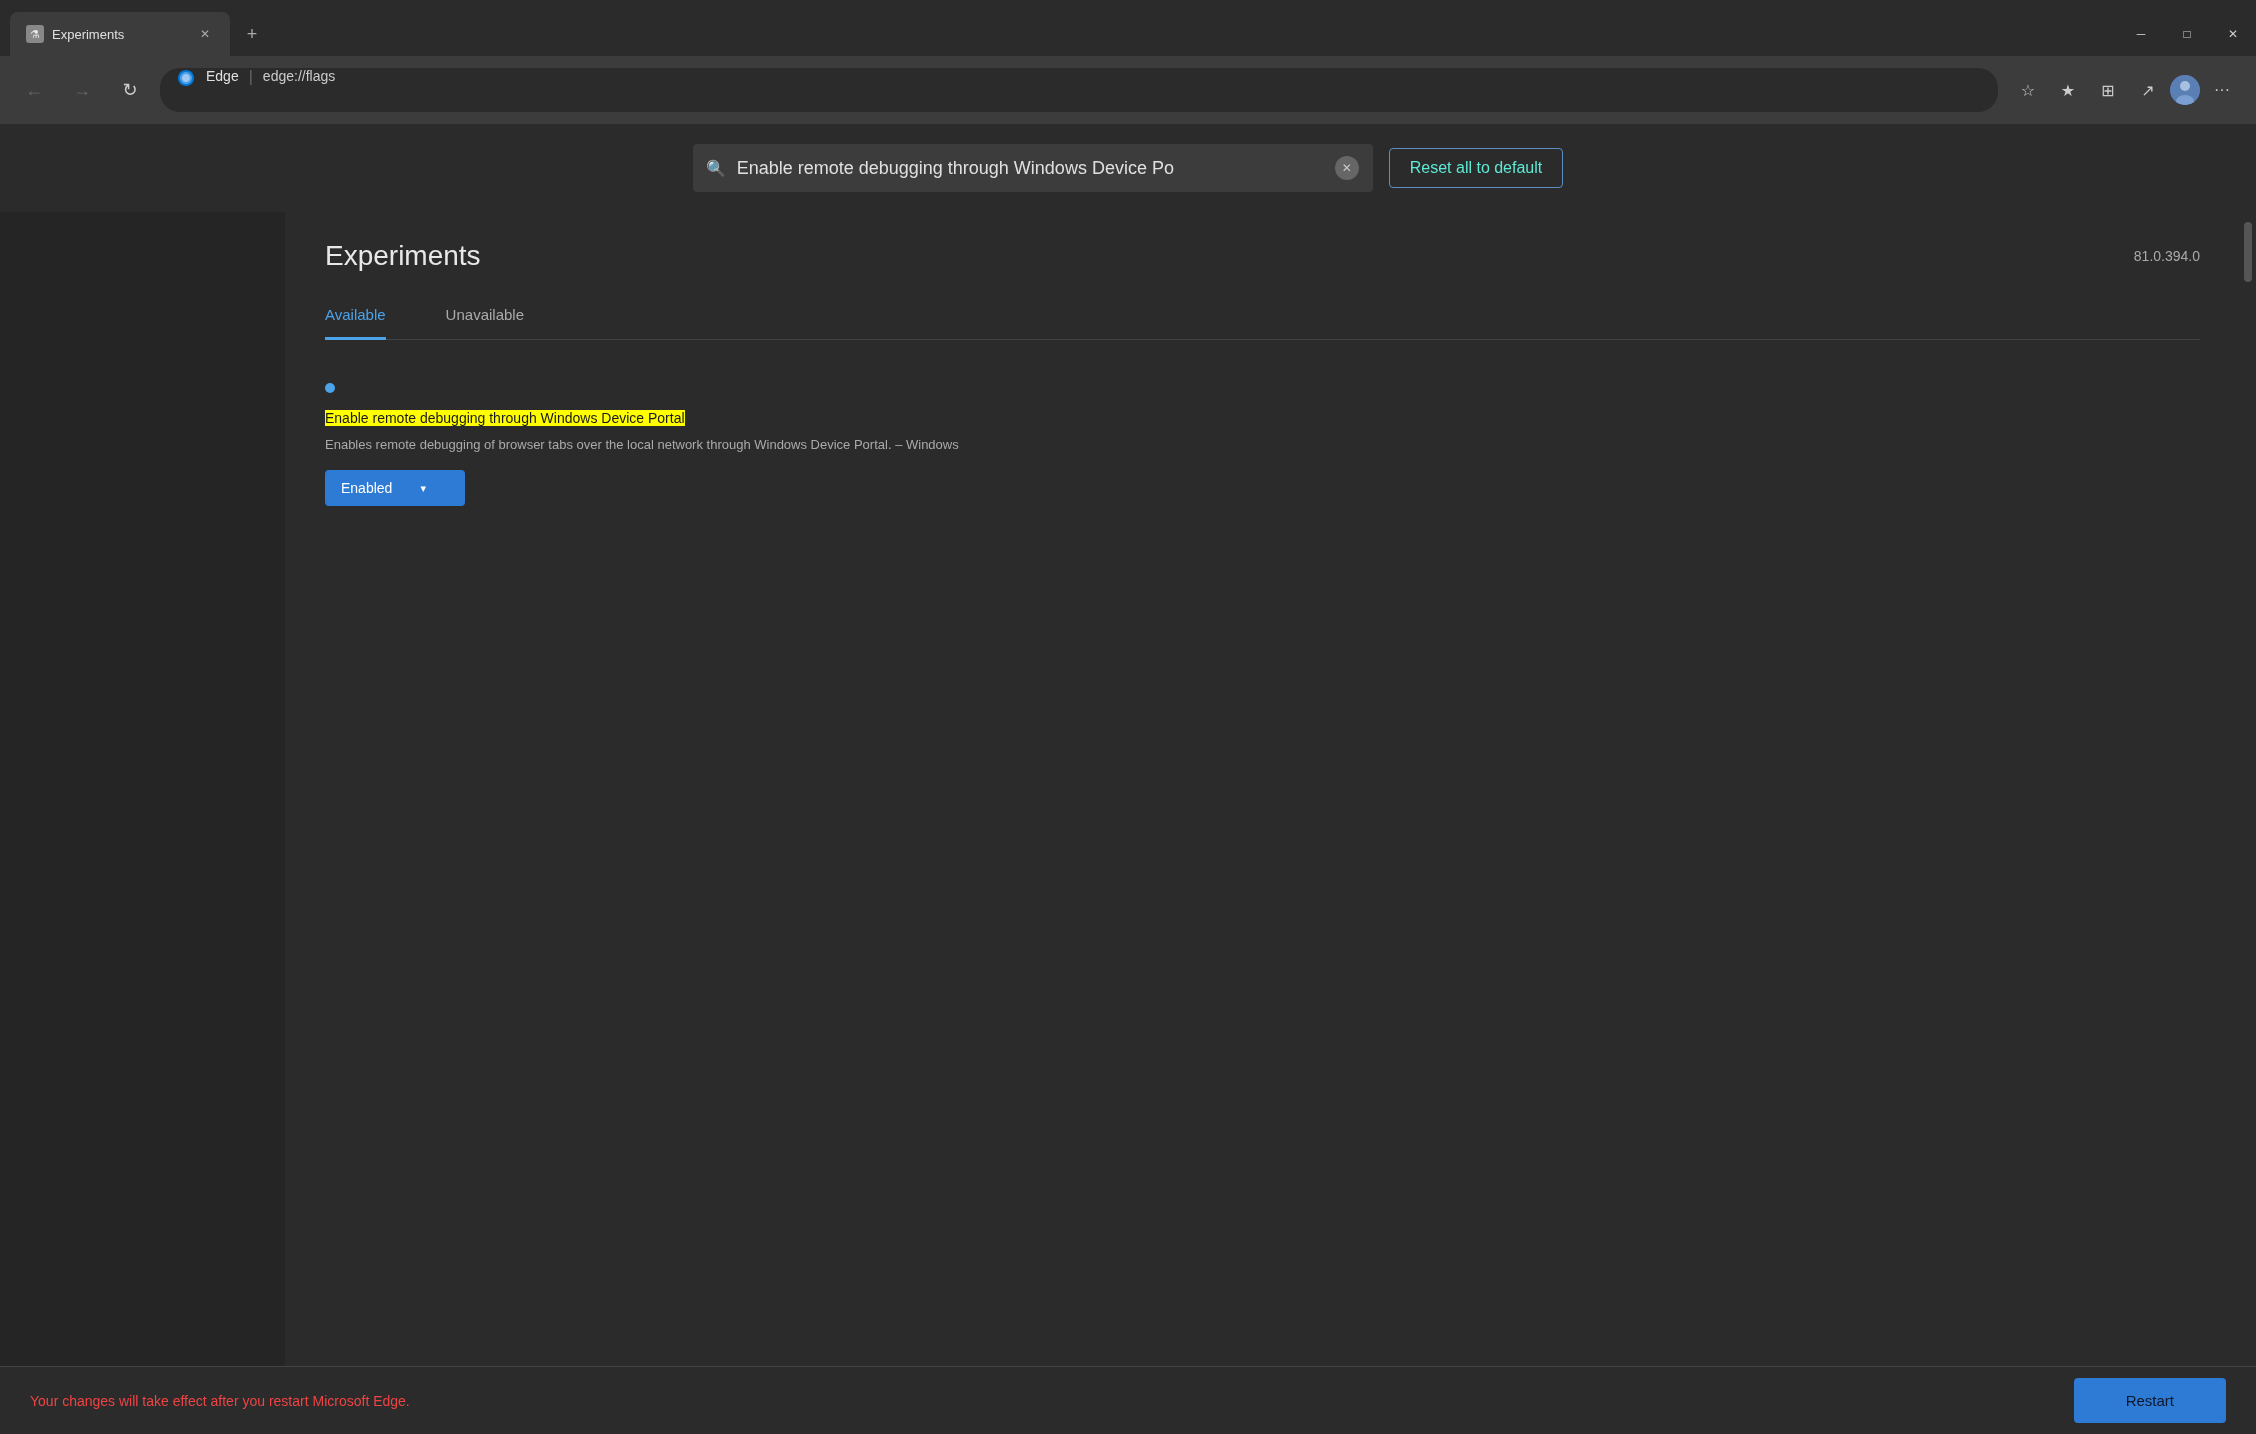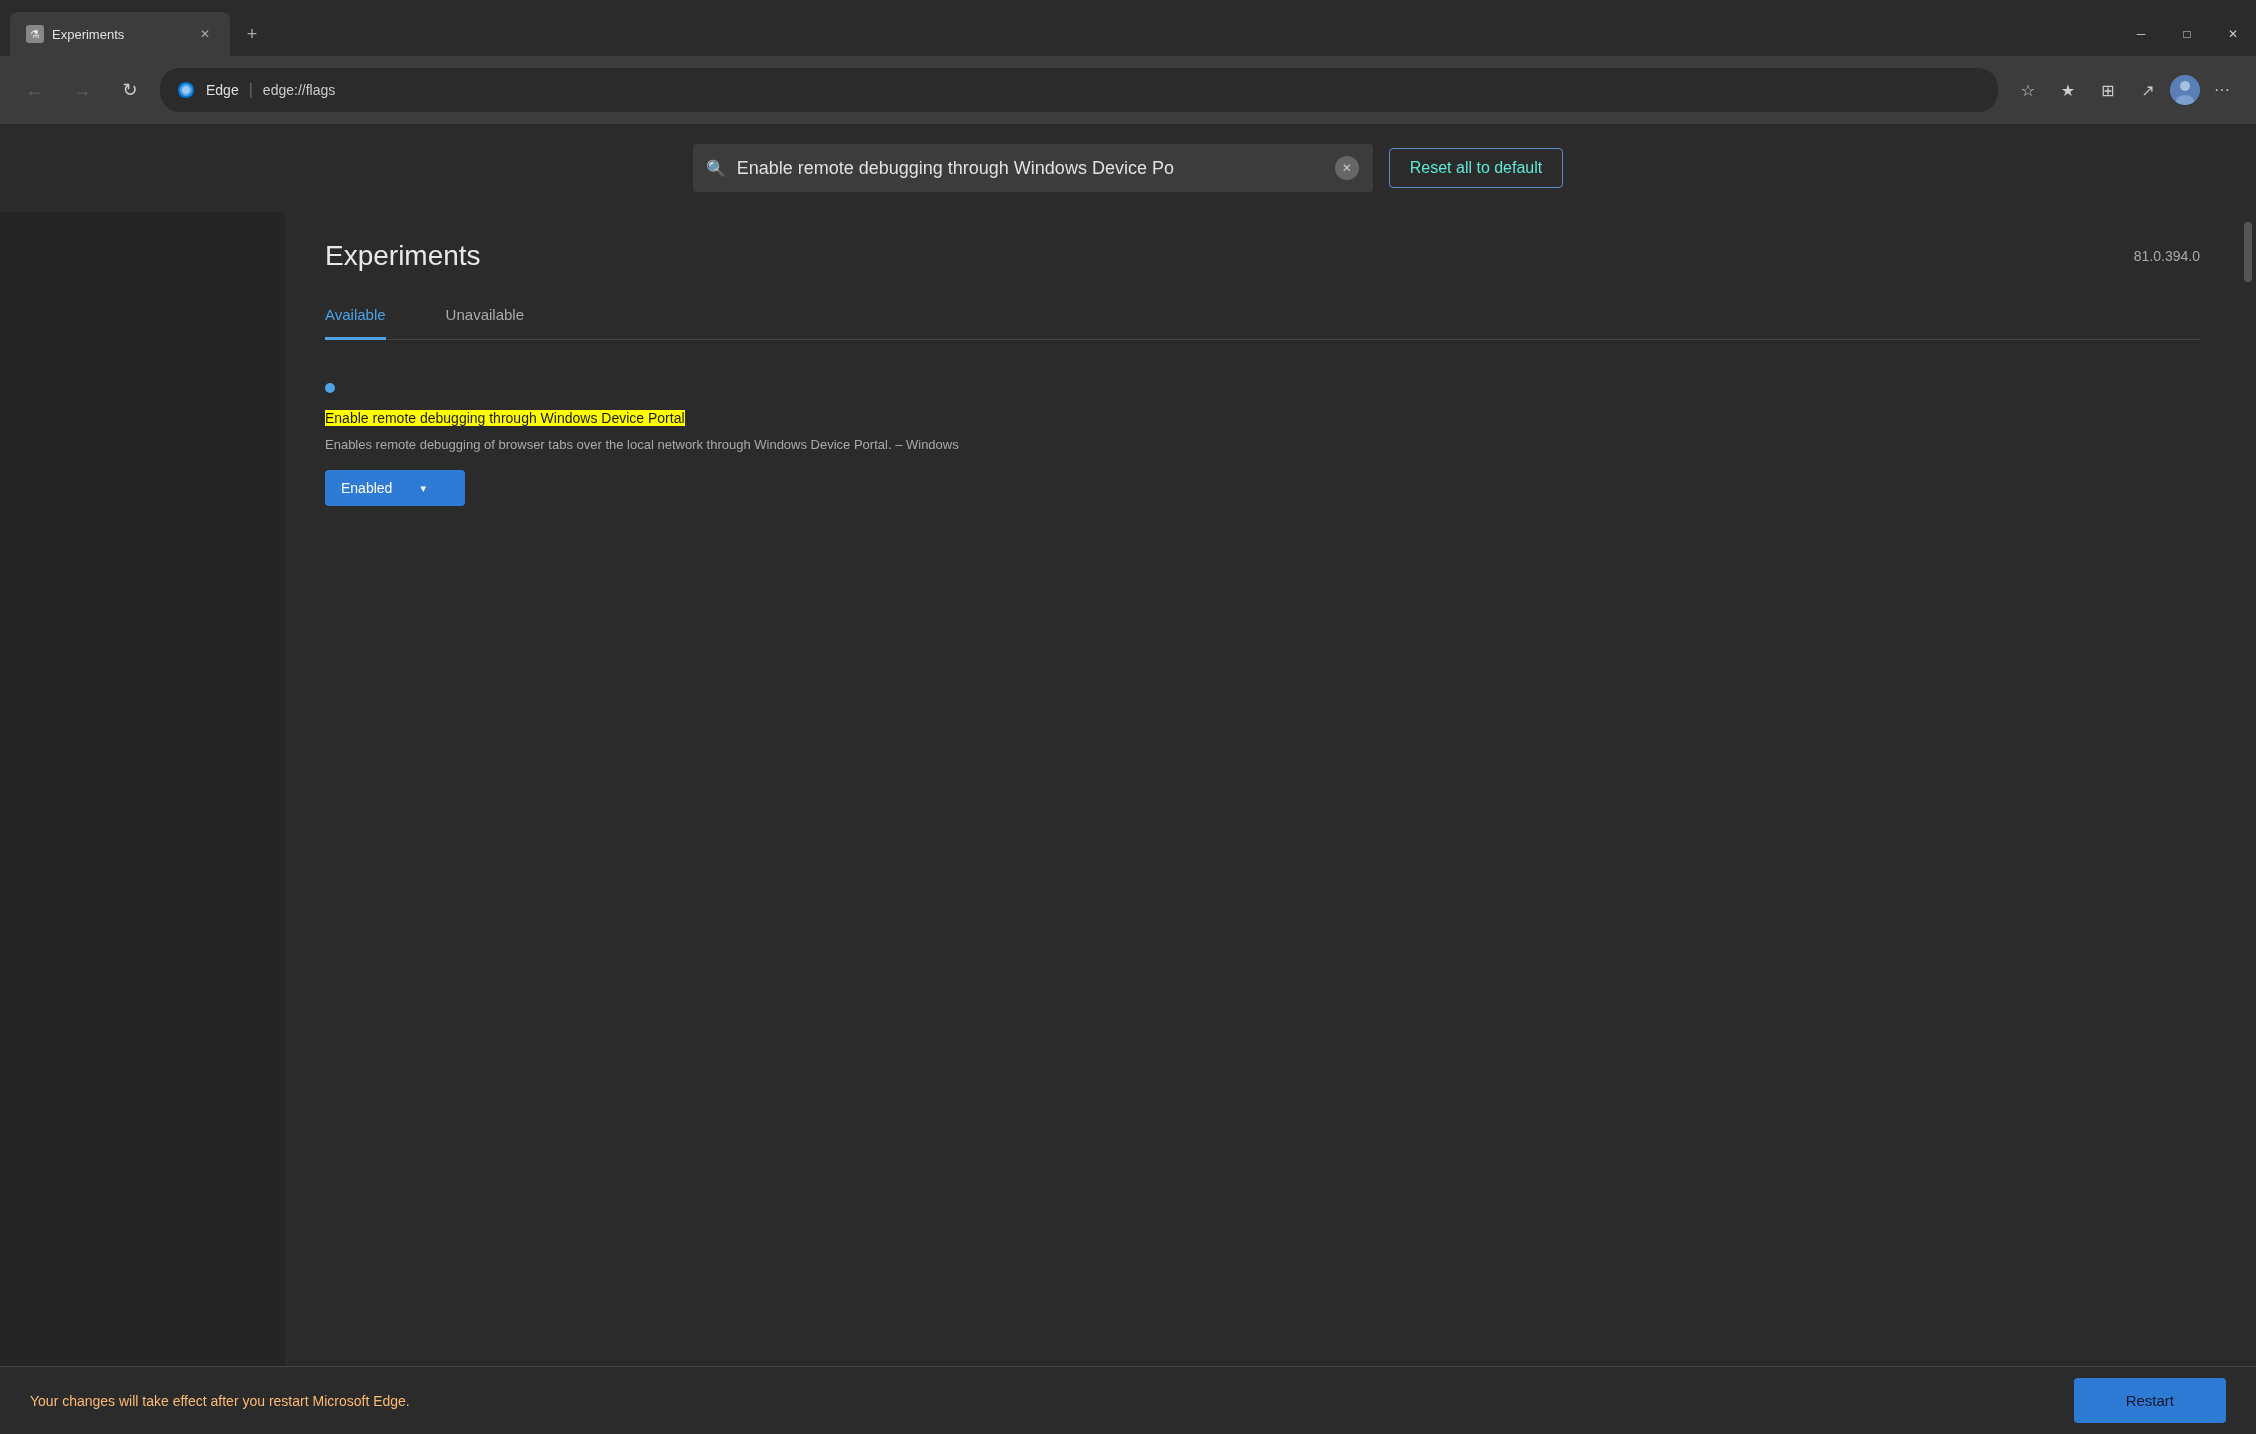--- a/index.html
+++ b/index.html
@@ -127,21 +127,21 @@
       border-radius: 50%;
     }
     .nav-btn.disabled { color: #666; cursor: default; }
 
     .url-bar {
       flex: 1;
       background: #2b2b2b;
       border-radius: 20px;
       height: 44px;
       display: flex;
-      align-items: center;
+      align-items: flex-start;
       padding: 0 16px;
       gap: 10px;
     }
 
     .edge-logo {
       width: 20px;
       height: 20px;
       display: flex;
       align-items: center;
       justify-content: center;
@@ -392,21 +392,21 @@
       background: #2b2b2b;
       height: 68px;
       display: flex;
       align-items: center;
       padding: 0 30px;
       border-top: 1px solid #444;
     }
 
     .bottom-message {
       font-size: 14px;
-      color: #fdba74;
+      color: #ef4444;
     }
 
     .restart-btn {
       margin-left: auto;
       background: #2e7bd6;
       border: none;
       border-radius: 4px;
       color: #0f172a;
       padding: 14px 52px;
       font-size: 15px;

